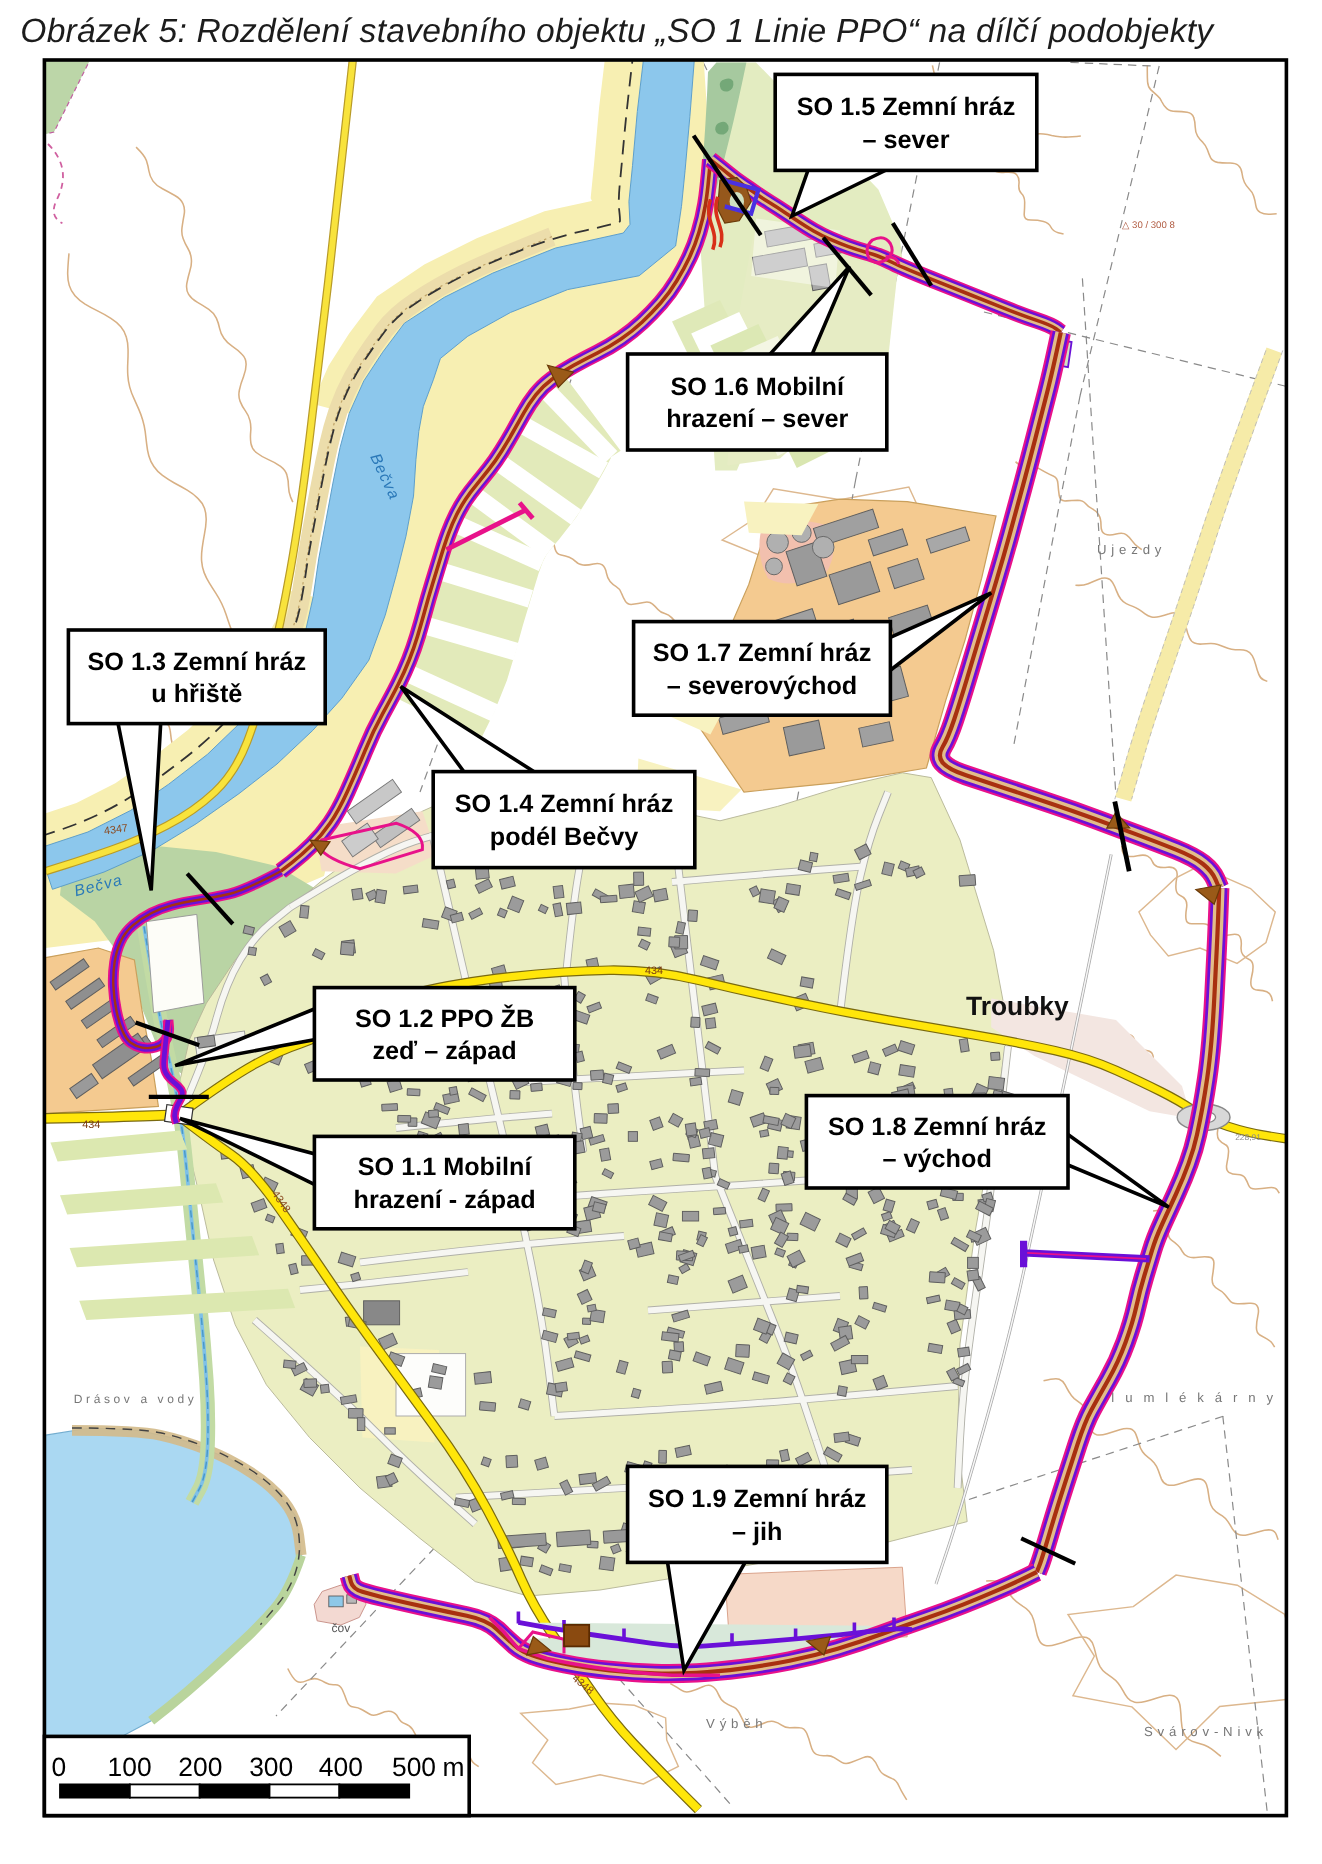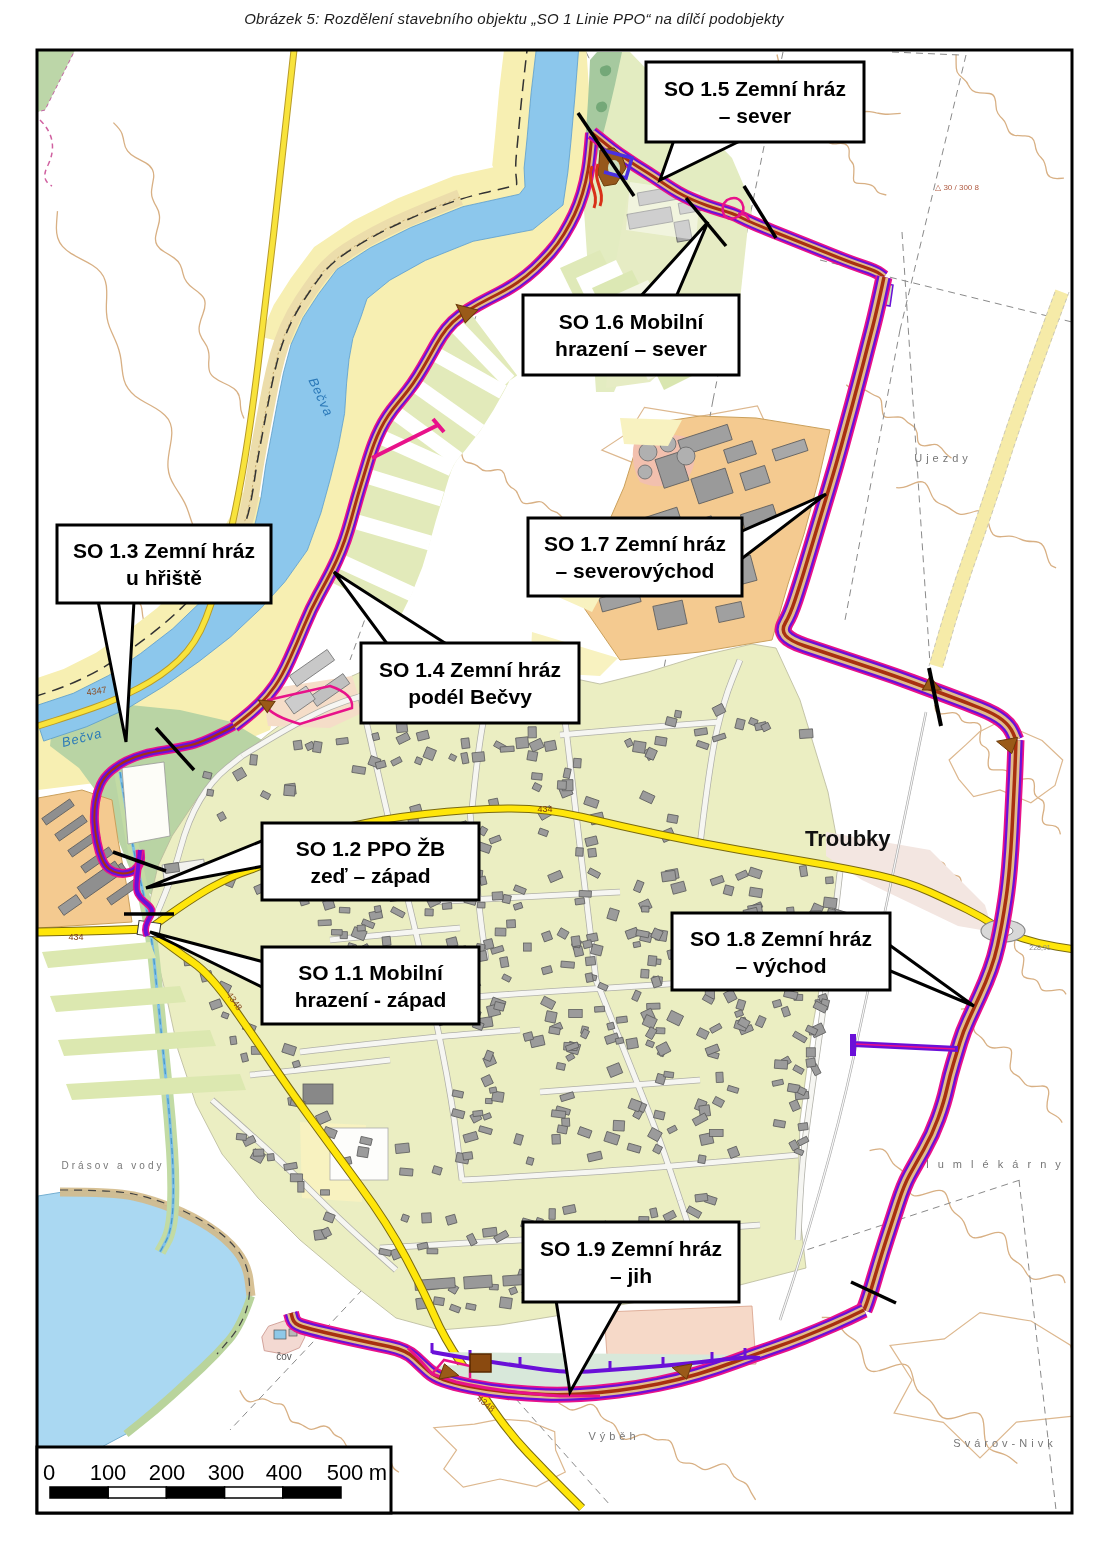--- a/index.html
+++ b/index.html
@@ -1,15 +1,15 @@
 <!DOCTYPE html>
 <html><head><meta charset="utf-8">
 <style>
 html,body{margin:0;padding:0;background:#fff;width:1102px;height:1553px;overflow:hidden;font-family:"Liberation Sans",sans-serif}
-#cap{position:absolute;left:0;top:10px;width:1028px;text-align:center;font-style:italic;font-size:15px;color:#1c1c1c;letter-spacing:0.2px}
+#cap{position:absolute;left:0;top:10px;width:1028px;text-align:center;font-style:italic;font-size:28px;color:#1c1c1c;letter-spacing:0.2px}
 #map{position:absolute;left:0;top:0}
 </style></head><body>
 
 <div id="cap">Obrázek 5: Rozdělení stavebního objektu „SO 1 Linie PPO“ na dílčí podobjekty</div>
 <svg id="map" width="1102" height="1553" viewBox="0 0 1102 1553" font-family="Liberation Sans, sans-serif">
 
 <g>
       <rect x="37" y="50" width="1035" height="1463" fill="#ffffff"></rect>
     </g>
 <clipPath id="mapclip">

